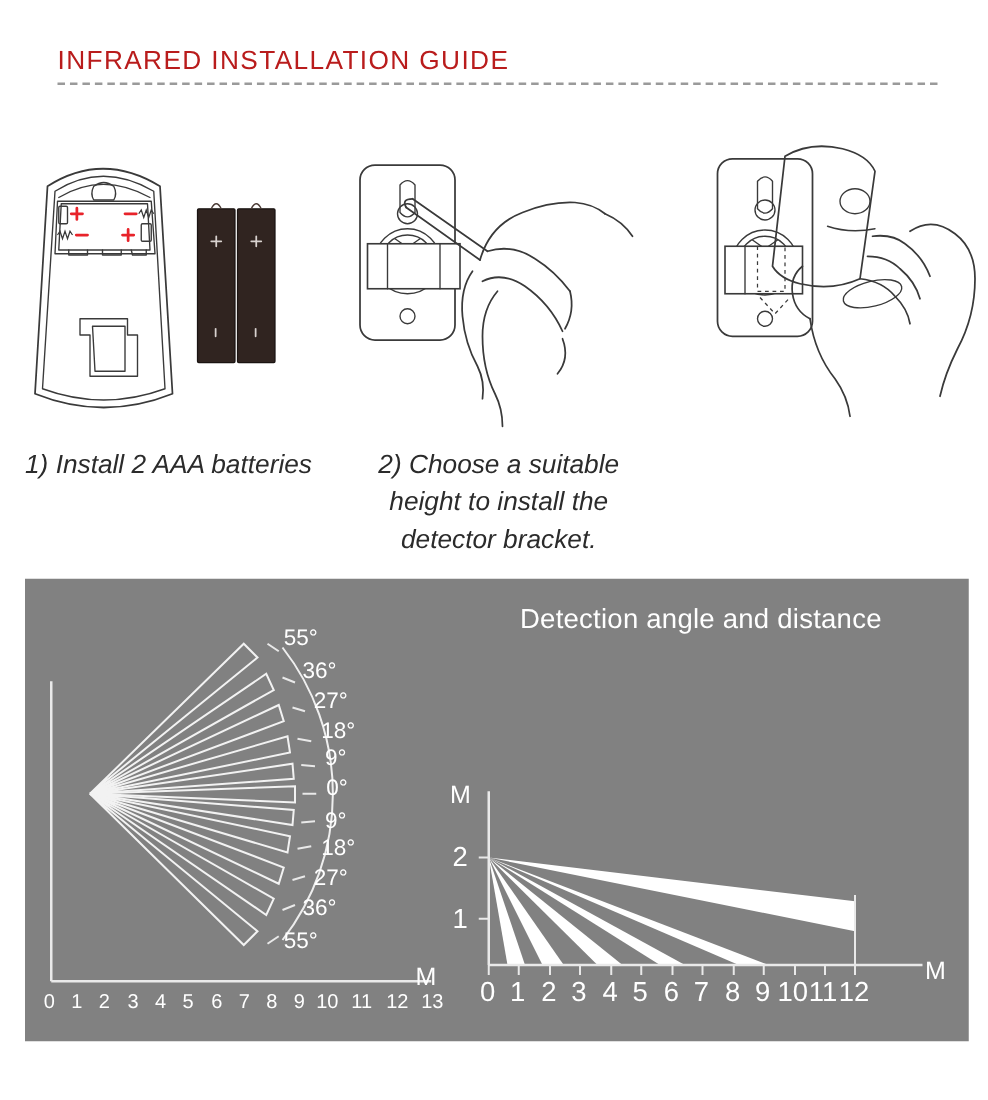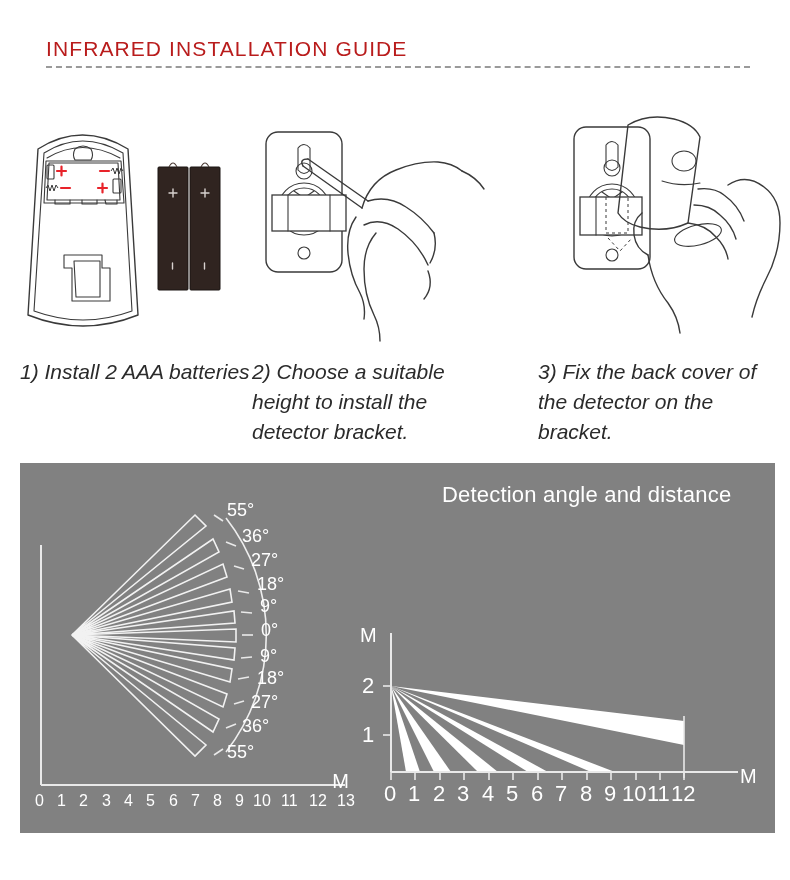--- a/index.html
+++ b/index.html
@@ -37,30 +37,30 @@
   }
   .step-art{
     position:absolute;left:0;top:0;width:250px;height:240px;
   }
   .step-caption{
     position:absolute;left:0;top:252px;width:250px;
     font-size:21px;line-height:30px;color:#2b2b2b;
     font-weight:400;
   }
   #step-1{left:20px;}
-  #step-2{left:252px;}
+  #step-2{left:274px;text-align:center;}
   #step-3{left:538px;}
 
   
   #detection-panel{
     position:absolute;left:20px;top:463px;width:755px;height:370px;
     background:#818181;
   }
   #detection-title{
-    position:absolute;left:442px;top:482px;
+    position:absolute;left:416px;top:482px;
     font-size:22px;color:#ffffff;white-space:nowrap;
     letter-spacing:.2px;
   }
   #fan-chart{ position:absolute;left:20px;top:470px;width:340px;height:350px;text-decoration:underline; }
   #side-chart{ position:absolute;left:350px;top:615px;width:425px;height:205px; }
 
   svg{display:block;}
   .ill-line{fill:none;stroke:#3a3a3a;stroke-width:1.4;stroke-linecap:round;stroke-linejoin:round;}
   .ill-line-thin{fill:none;stroke:#3a3a3a;stroke-width:1.1;stroke-linecap:round;stroke-linejoin:round;}
   .ill-fill-white{fill:#ffffff;stroke:#3a3a3a;stroke-width:1.3;}
@@ -219,21 +219,20 @@
           <path class="ill-line" d="M104 108 q-10 8 -8 22 q2 14 14 20"></path>
           <path class="ill-line" d="M160 84 q16 -2 26 6 q14 10 20 26"></path>
           <path class="ill-line" d="M156 100 q16 0 26 10 q12 10 16 24"></path>
           <path class="ill-line" d="M150 118 q18 2 28 14 q10 10 12 22"></path>
           <path class="ill-line" d="M190 80 q18 -12 36 2 q16 12 16 36 q0 30 -14 56 q-10 20 -14 38"></path>
           <path class="ill-line" d="M110 150 q4 28 20 48 q10 14 12 30"></path>
           <ellipse class="ill-line-thin" cx="160" cy="130" rx="24" ry="10" transform="rotate(-14 160 130)"></ellipse>
         </g>
       </svg>
     </div>
-    <div class="step-caption">3) Fix the back cover of the detector on the bracket.</div>
   </div>
 </div>
 
 <div id="detection-panel" style="background: rgb(129, 129, 129);"></div>
 
 <div id="detection-title">Detection angle and distance</div>
 
 <div id="fan-chart">
   <svg width="340" height="350" viewBox="0 0 340 350">
 

